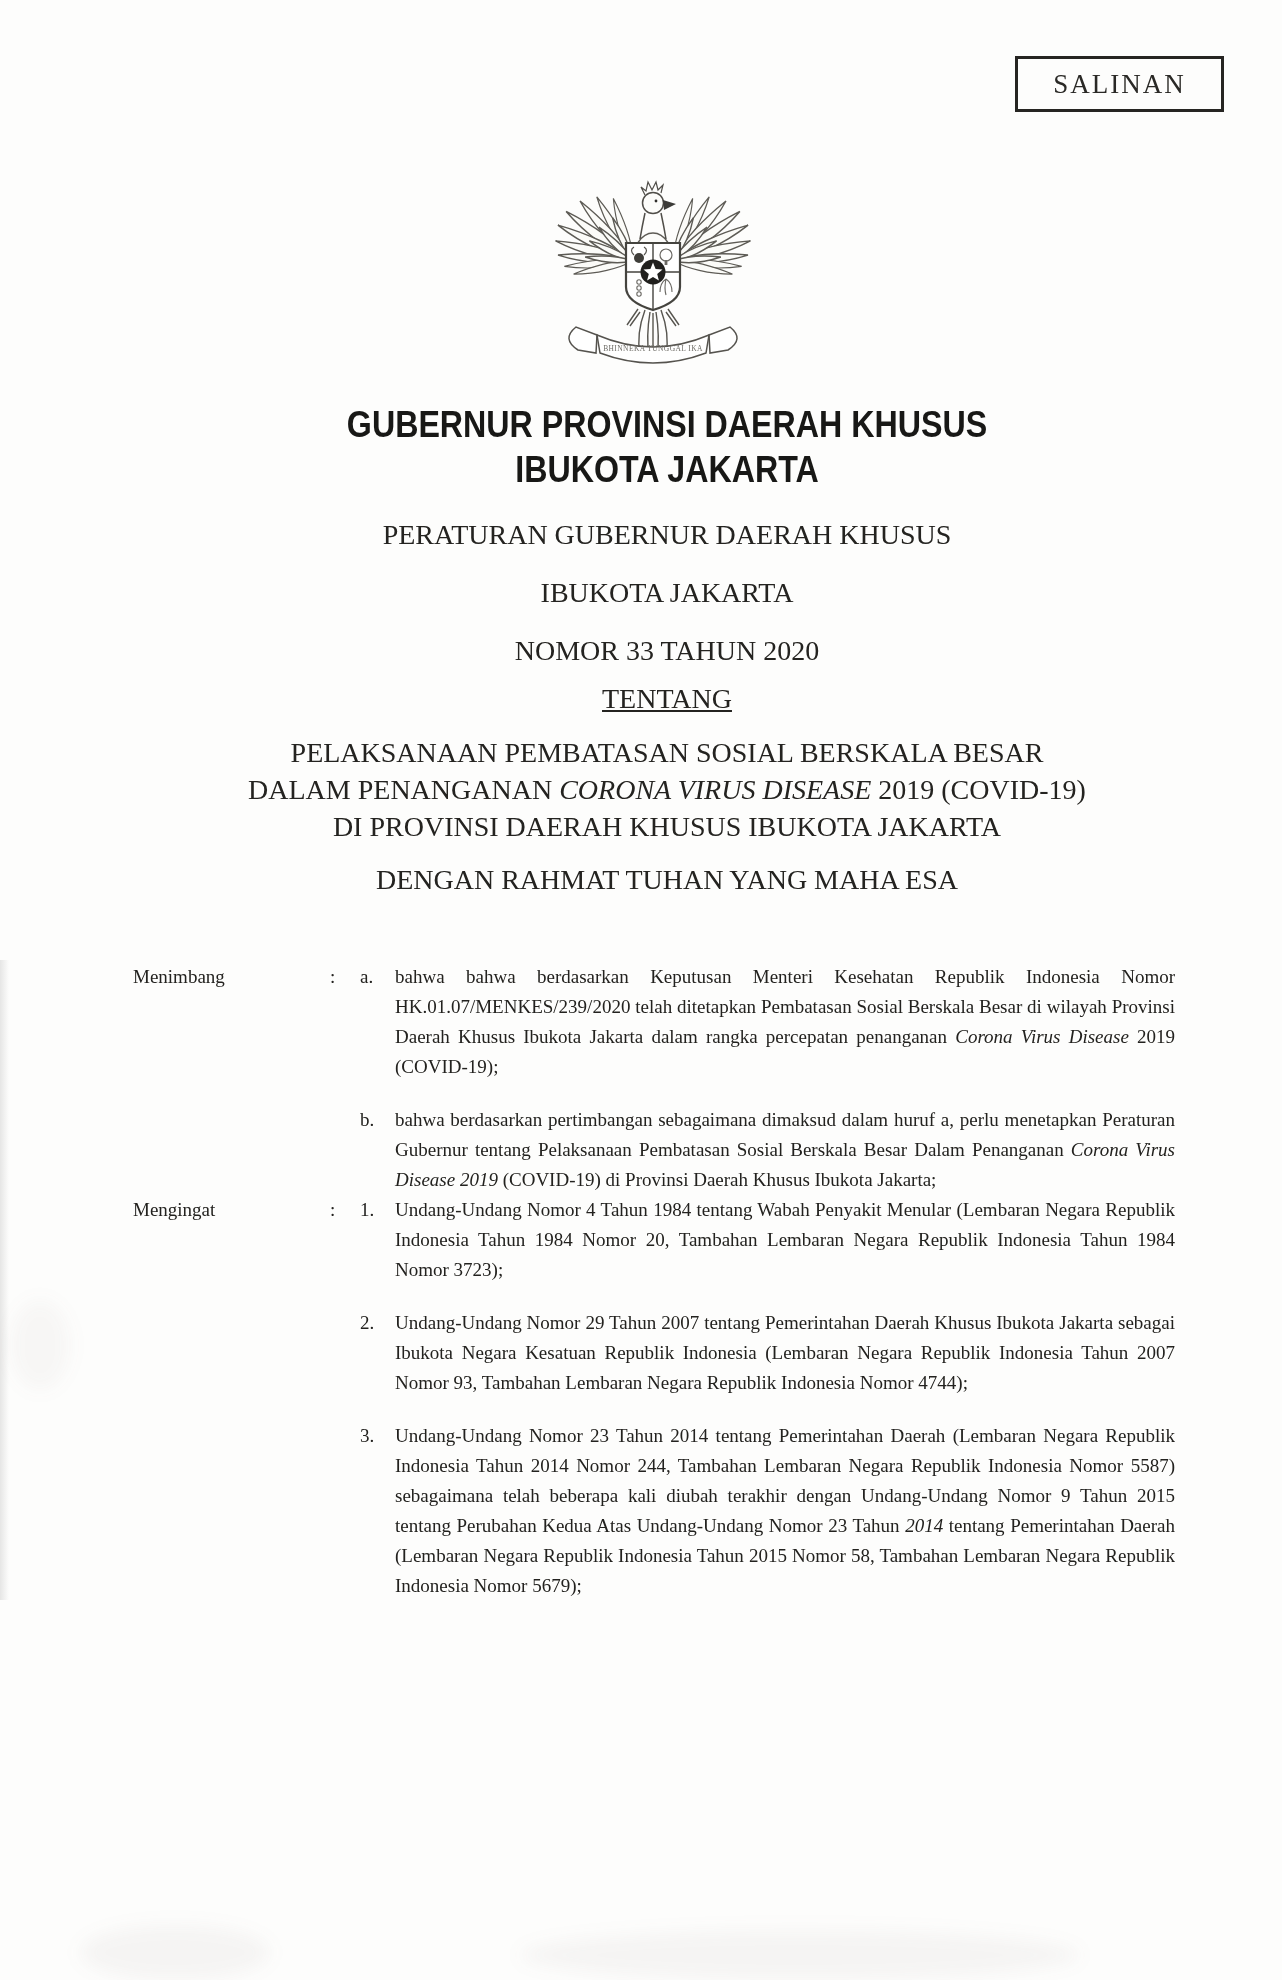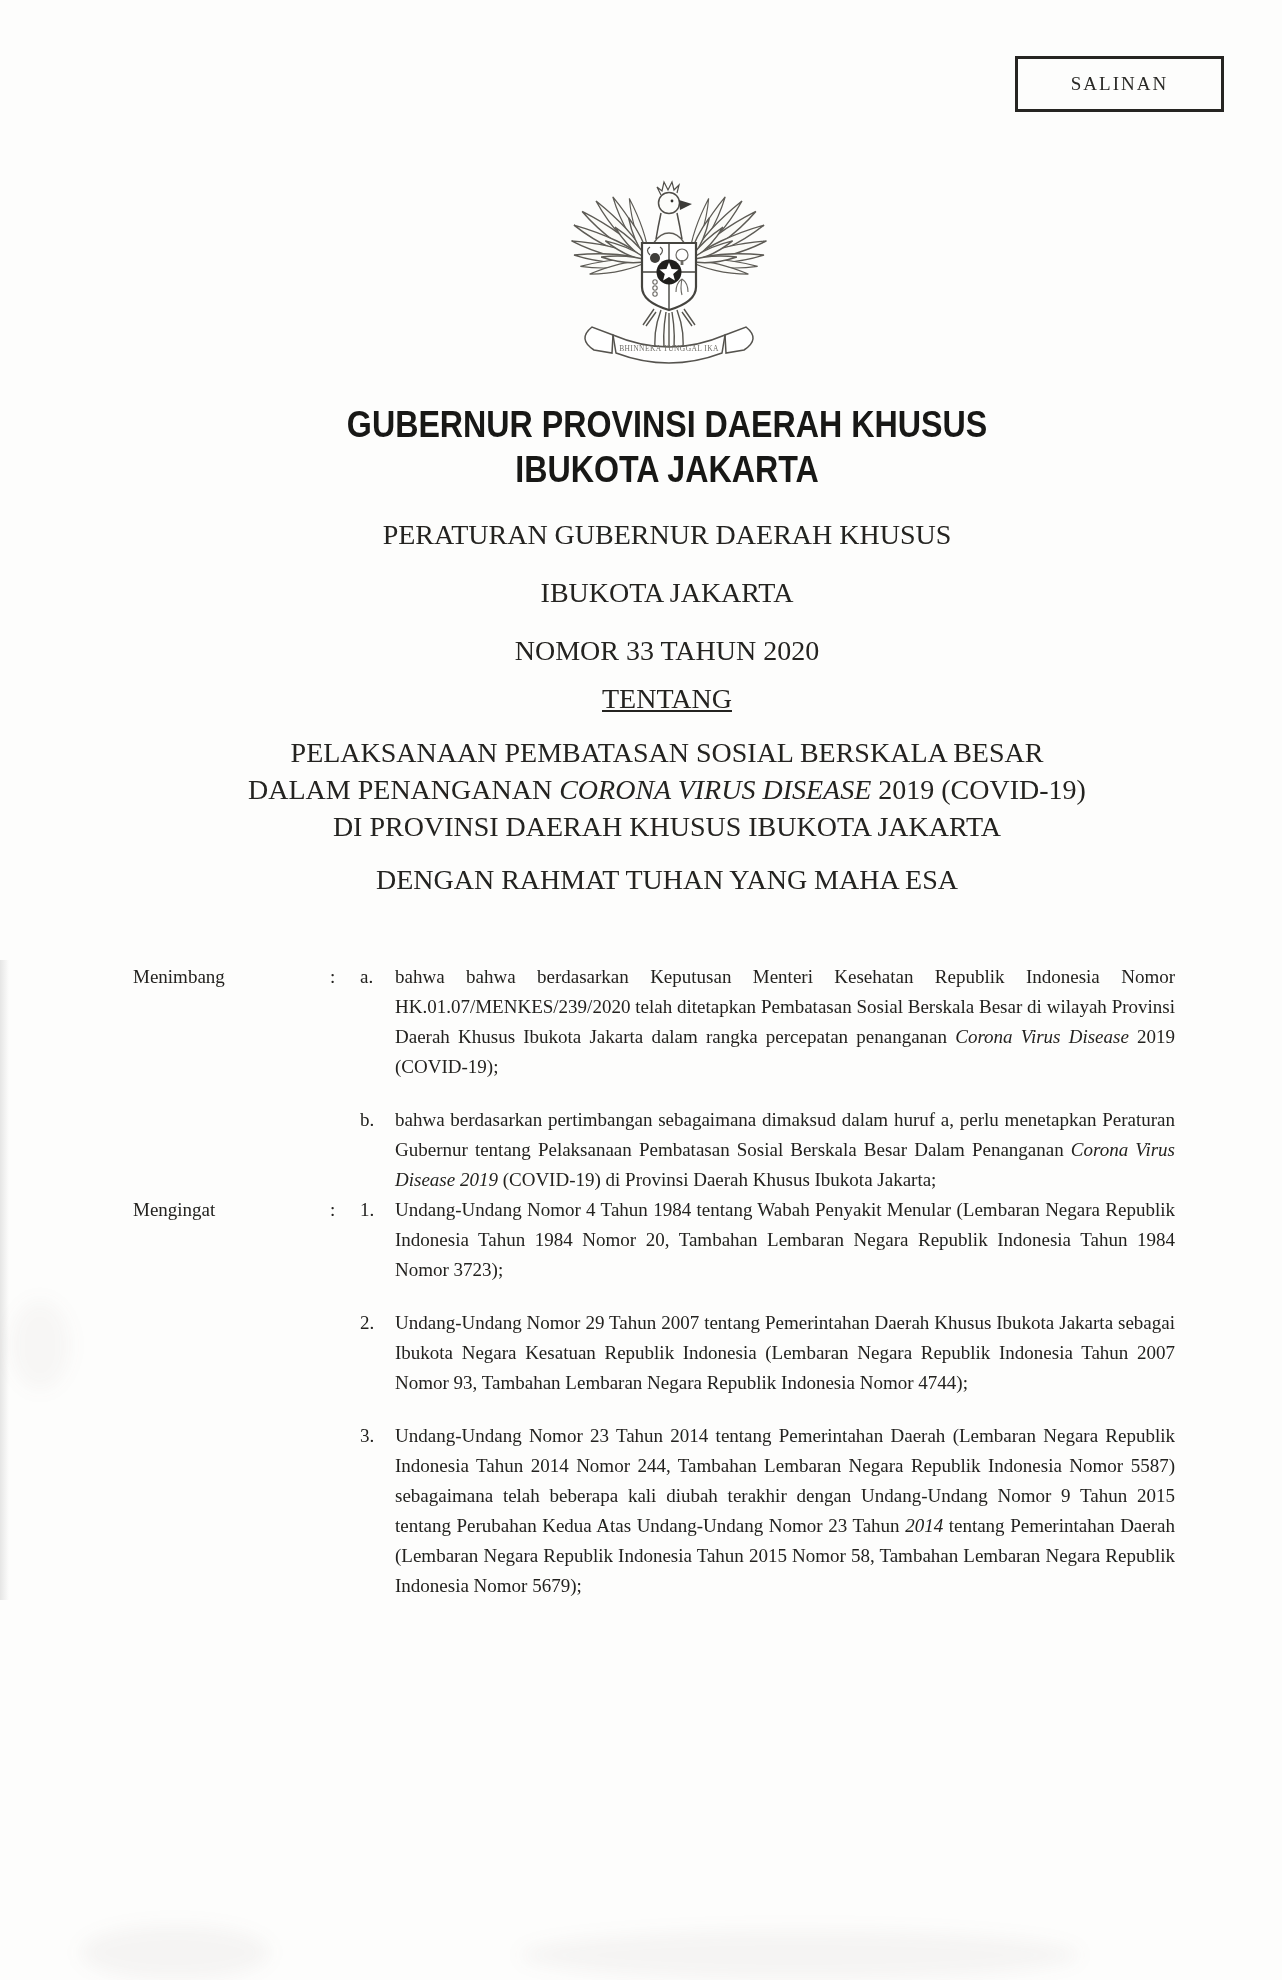--- a/index.html
+++ b/index.html
@@ -21,24 +21,24 @@
     background:rgba(90,85,80,.05); filter:blur(9px);
   }
   .smudge.s1 { left:80px;  top:1925px; width:190px; height:55px; }
   .smudge.s2 { left:520px; top:1930px; width:560px; height:50px; }
   .smudge.s3 { left:10px;  top:1300px; width:60px;  height:90px; background:rgba(90,85,80,.04); }
 
   .stamp {
     position:absolute; left:1015px; top:56px; width:203px; height:50px;
     border:3px solid #262522;
     display:flex; align-items:center; justify-content:center;
-    font-size:19px; letter-spacing:2px; color:#2a2926;
-  }
-
-  .emblem { position:absolute; left:561px; top:168px; width:215px; height:212px; }
+    font-size:27px; letter-spacing:2px; color:#2a2926;
+  }
+
+  .emblem { position:absolute; left:545px; top:168px; width:215px; height:212px; }
   .emblem svg { width:100%; height:100%; }
 
   .heading { position:absolute; left:36px; top:402px; width:1262px; text-align:center; }
   .gov-title {
     font-family:"Liberation Sans","DejaVu Sans",sans-serif;
     font-weight:bold; font-size:37px; line-height:45px;
     transform:scaleX(0.87); transform-origin:center;
     color:#181816; letter-spacing:0;
   }
   .h-line { font-size:28px; line-height:34px; color:#242320; }

